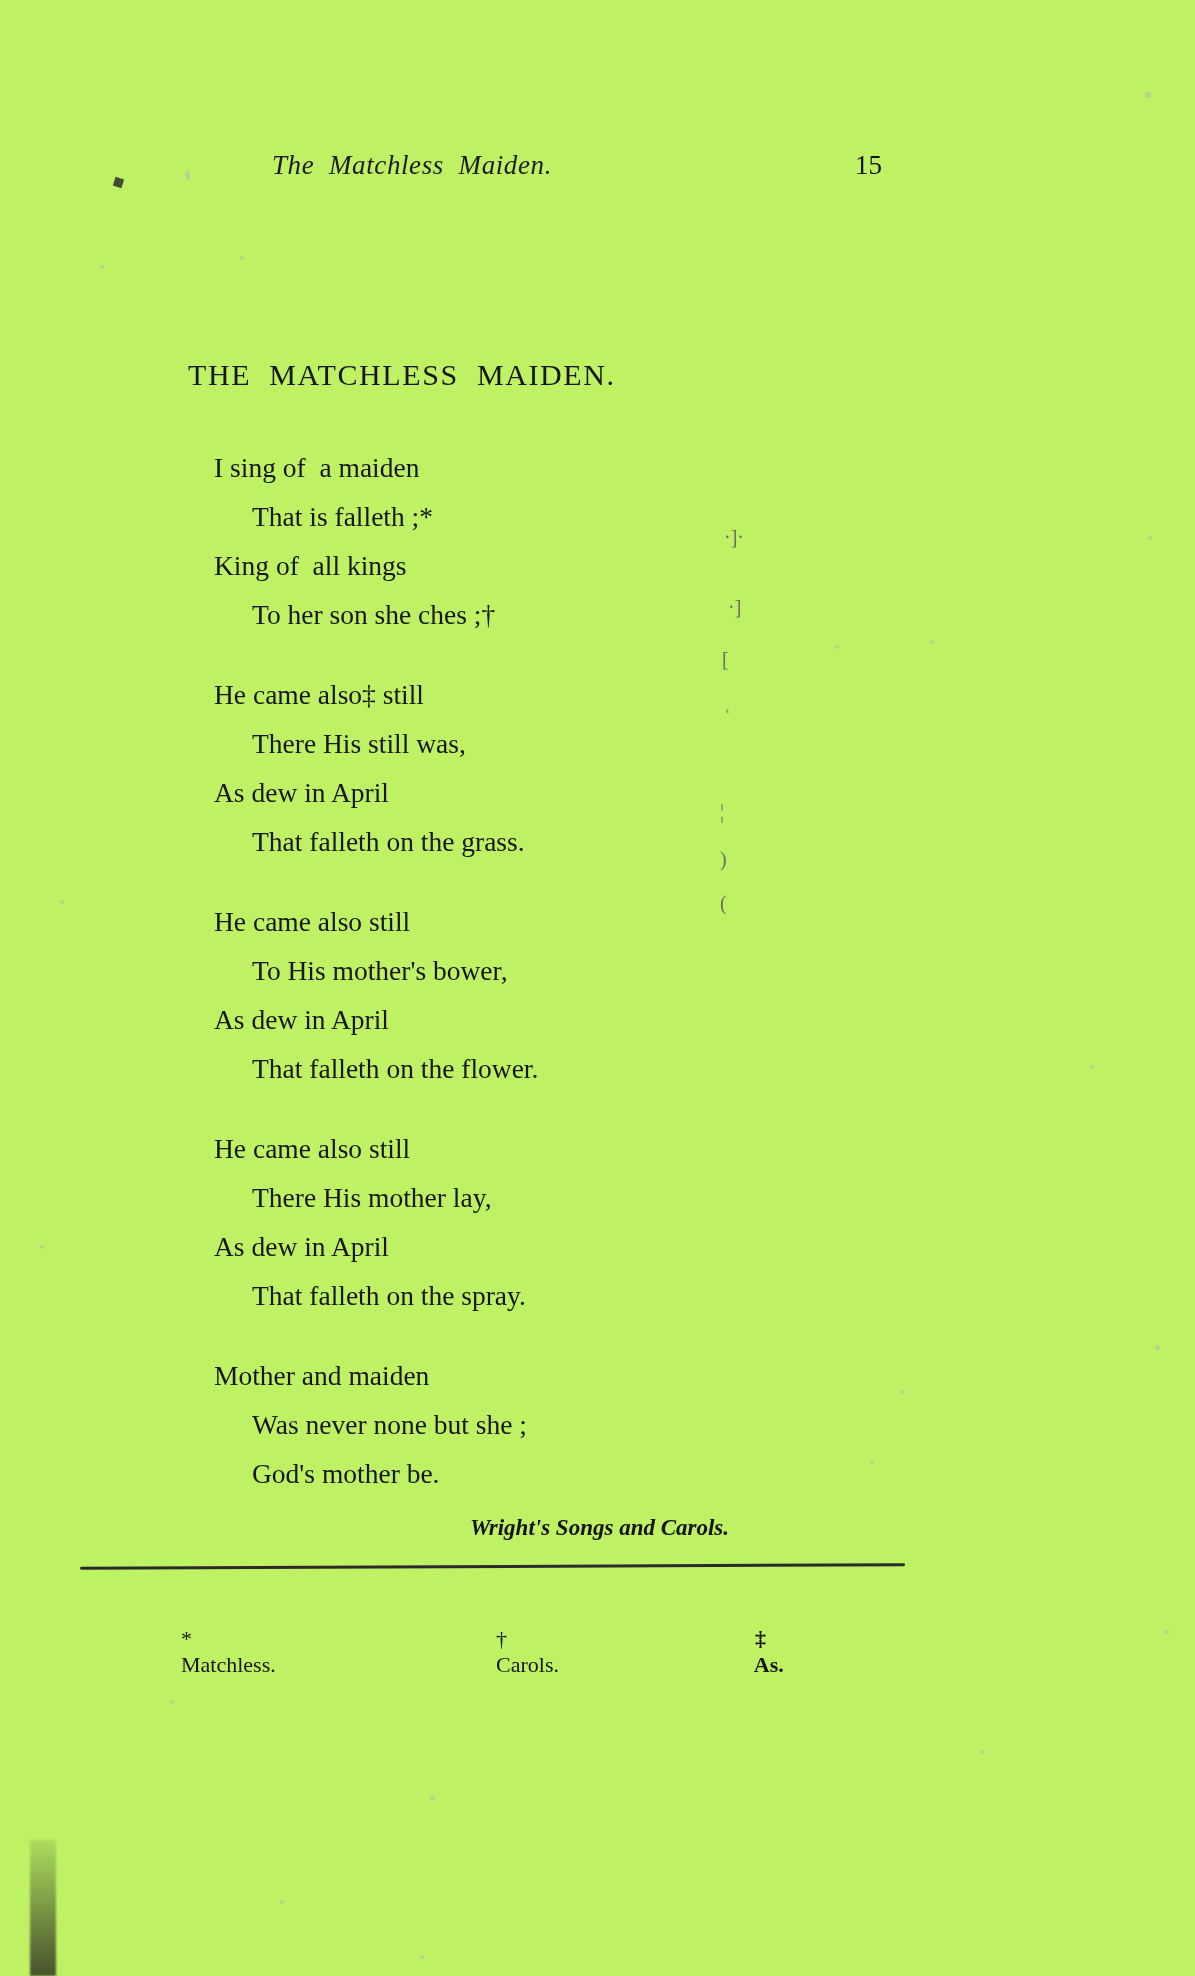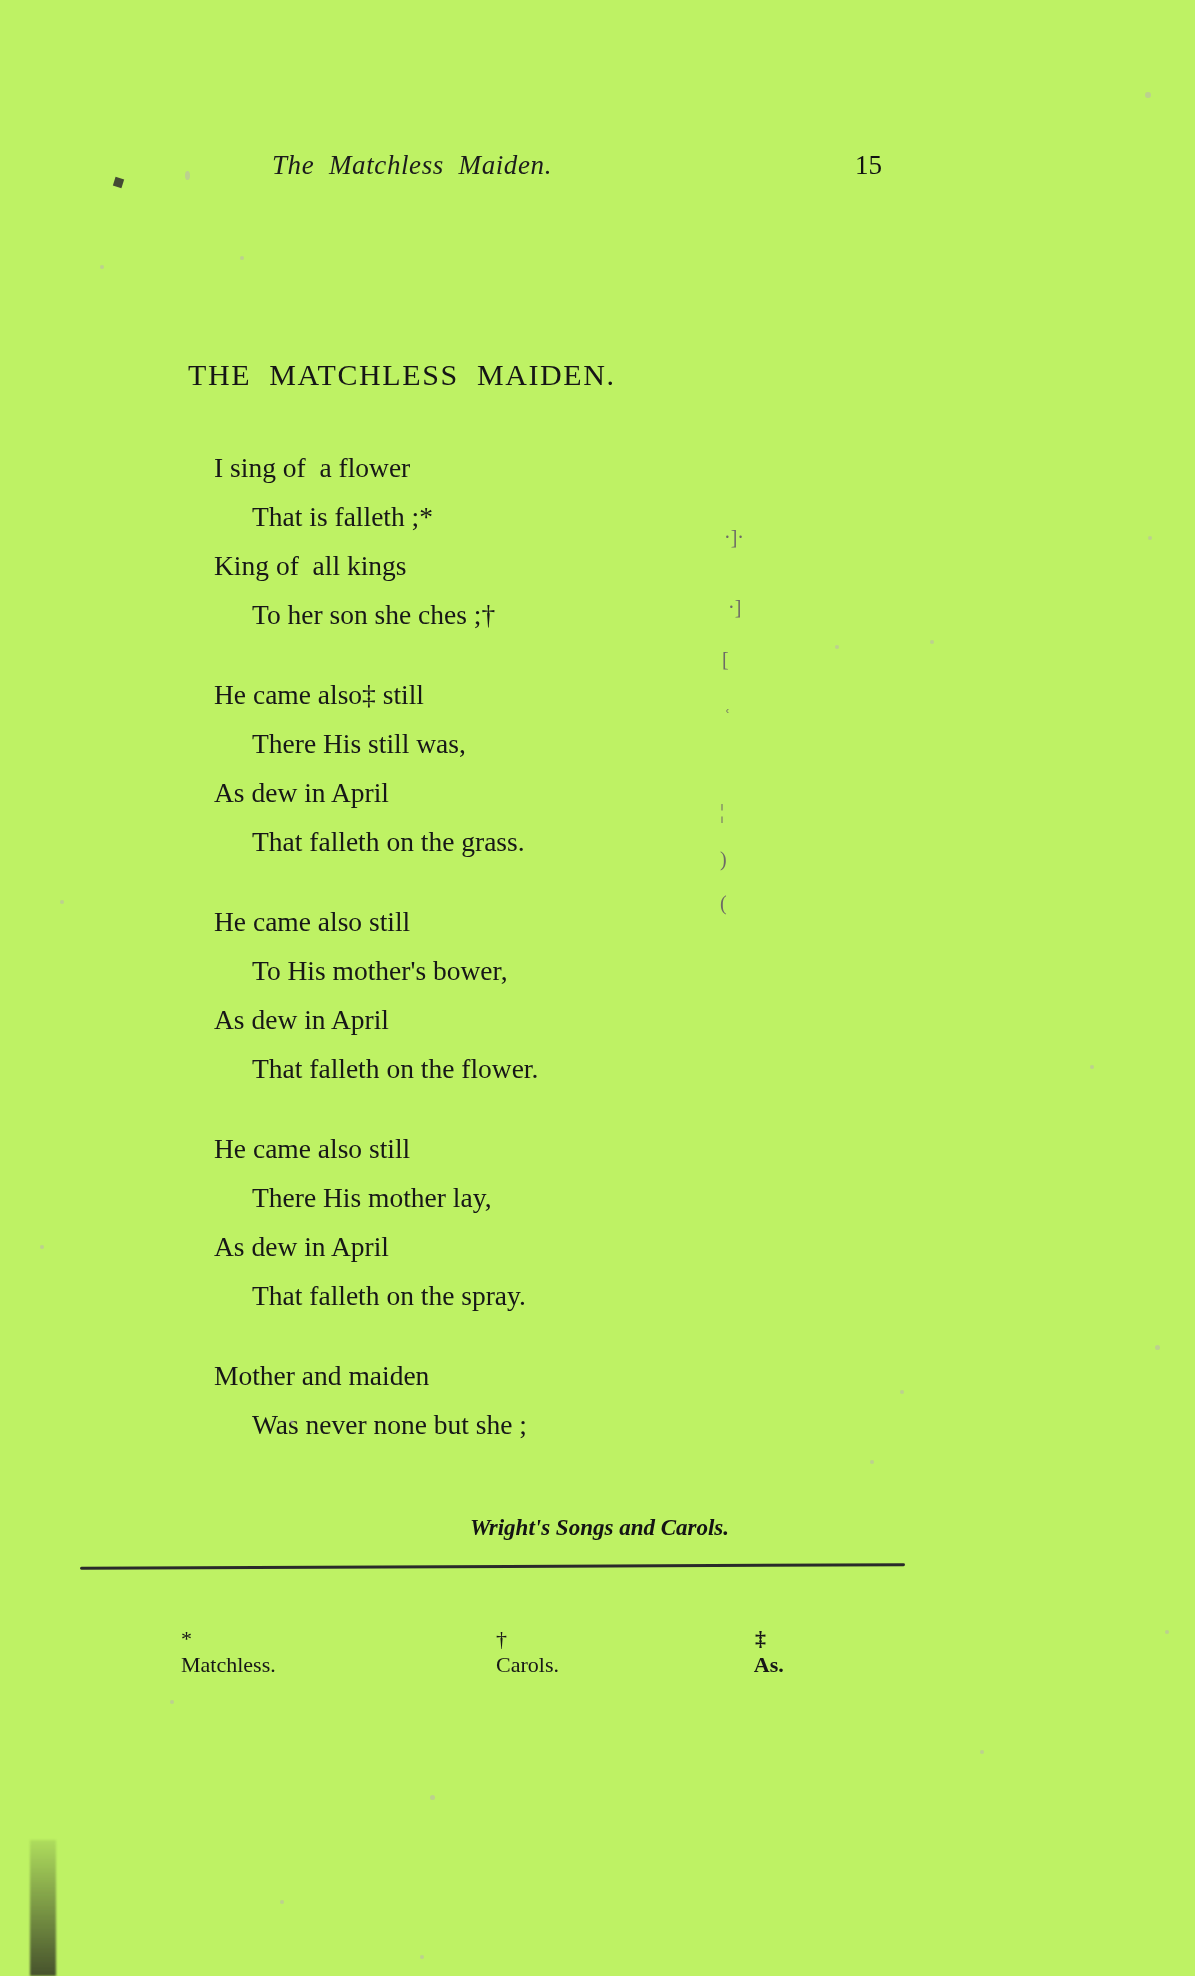--- a/index.html
+++ b/index.html
@@ -158,21 +158,21 @@
   <div class="running-head">
     <div class="rh-title">The  Matchless  Maiden.</div>
     <div class="rh-page">15</div>
   </div>
 
   <div class="poem-title">THE  MATCHLESS  MAIDEN.</div>
 
   <div class="stanzas">
 
     <div class="stanza">
-      <div class="line">I sing of  a flower</div>
+      <div class="line">I sing of  a maiden</div>
       <div class="line indent">That is falleth ;*</div>
       <div class="line">King of  all kings</div>
       <div class="line indent">To her son she ches ;†</div>
     </div>
 
     <div class="stanza">
       <div class="line">He came also‡ still</div>
       <div class="line indent">There His still was,</div>
       <div class="line">As dew in April</div>
       <div class="line indent">That falleth on the grass.</div>
@@ -188,20 +188,21 @@
     <div class="stanza">
       <div class="line">He came also still</div>
       <div class="line indent">There His mother lay,</div>
       <div class="line">As dew in April</div>
       <div class="line indent">That falleth on the spray.</div>
     </div>
 
     <div class="stanza">
       <div class="line">Mother and maiden</div>
       <div class="line indent">Was never none but she ;</div>
+      <div class="line indent">God's mother be.</div>
     </div>
 
   </div>
 
   <div class="attribution">Wright's Songs and Carols.</div>
 
   <div class="rule"></div>
 
   <div class="footnotes">
     <div class="fn fn1">

